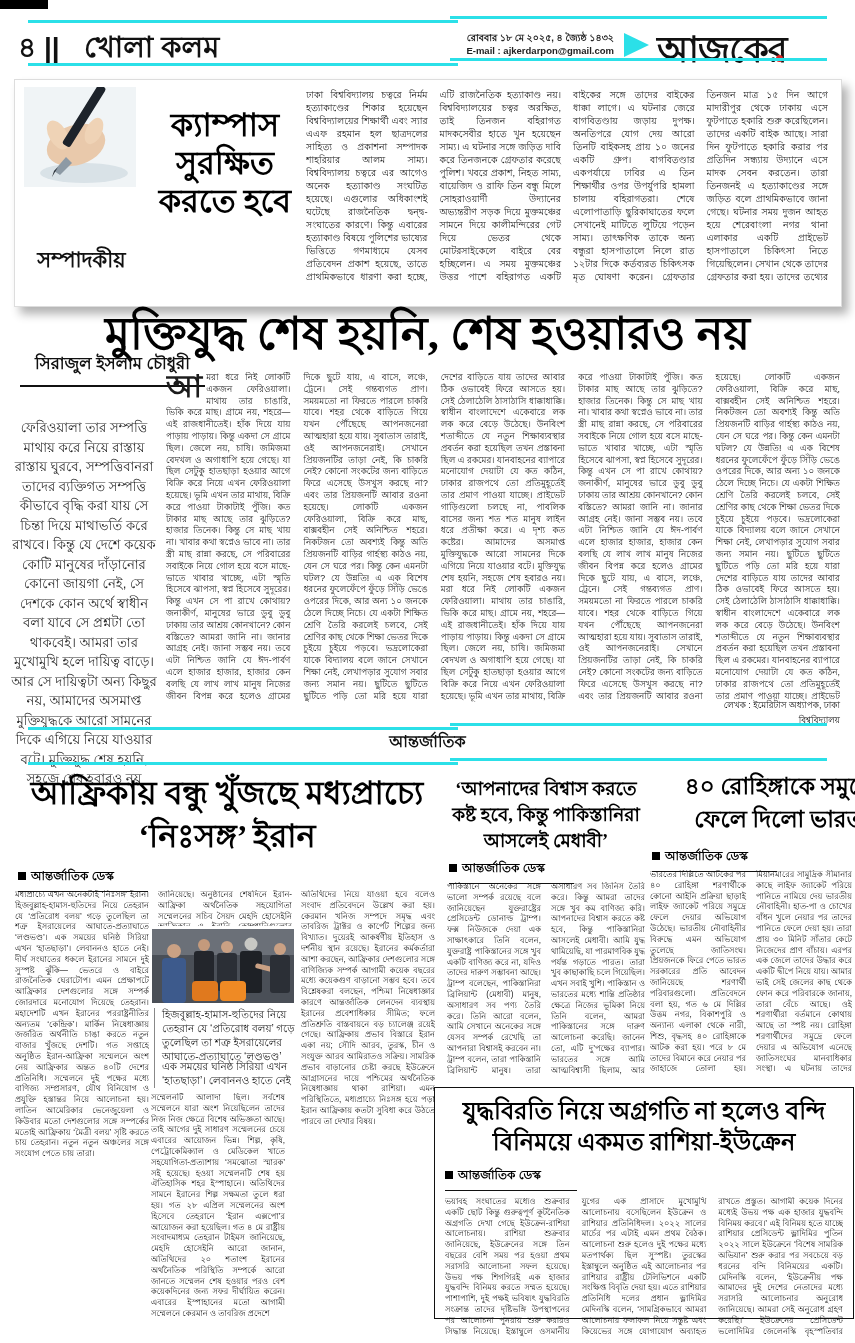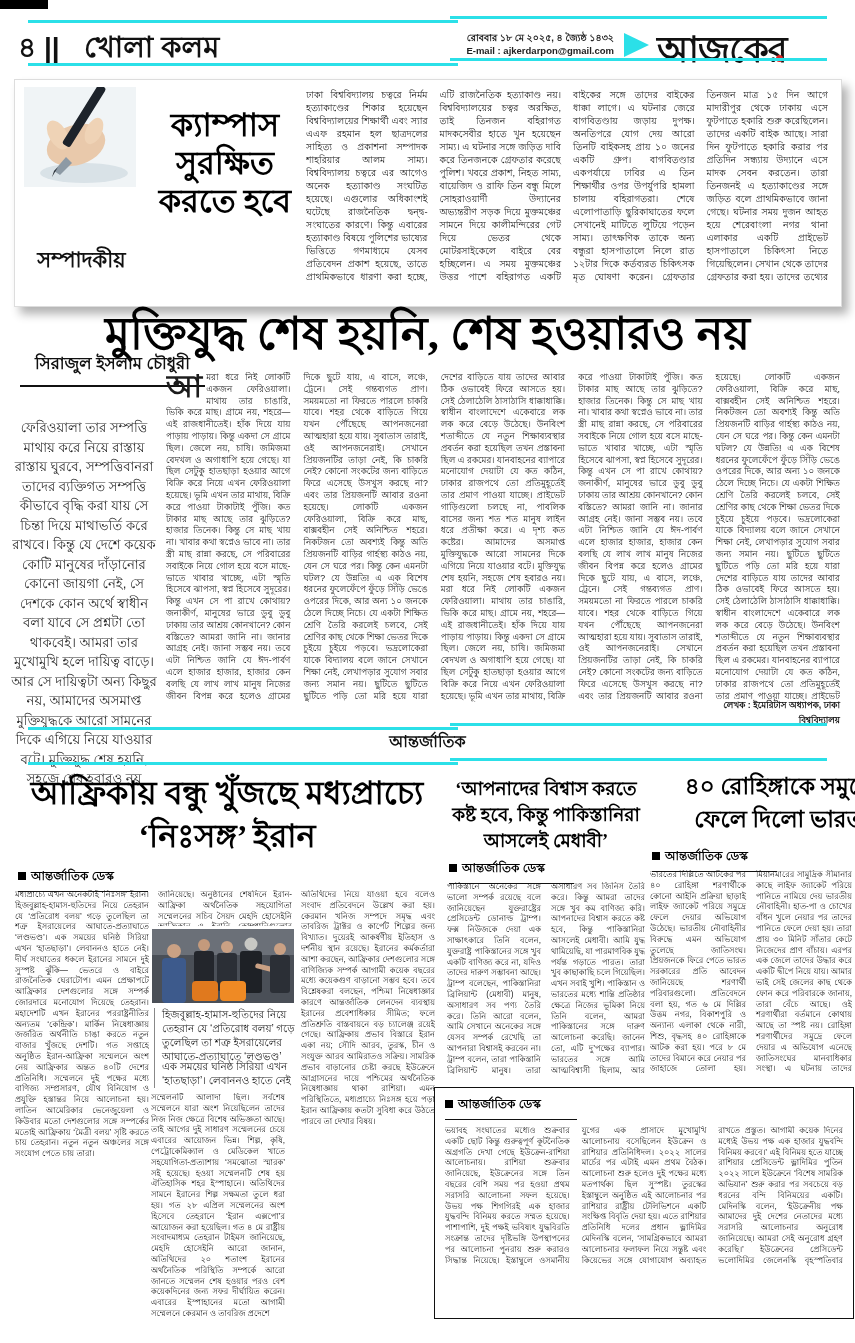--- a/index.html
+++ b/index.html
@@ -35,21 +35,21 @@
              font-size:9.3px;line-height:13px;}
   
   .lead-head{left:0;top:308px;width:855px;font-size:45px;line-height:52px;}
   .lead-byline{left:20px;top:351px;width:185px;text-align:center;font-size:16.5px;font-weight:bold;
                border-bottom:2px solid #111;padding-bottom:7px;}
   .pull-quote{left:10px;top:418px;width:148px;font-size:13.2px;line-height:19.5px;
               text-align:center;color:#2a2a2a;}
   .lead-body{left:166px;top:372px;width:674px;height:338px;column-count:5;column-gap:13px;
              font-size:8.8px;line-height:11.8px;}
   .dropcap{float:left;font-size:31px;line-height:26px;font-weight:bold;padding:2px 4px 0 0;}
-  .lead-credit{left:684px;top:698px;width:156px;font-size:8.8px;font-weight:bold;text-align:right;}
+  .lead-credit{left:684px;top:698px;width:156px;font-size:8.8px;font-weight:normal;text-align:right;}
   
   .divider-label{left:0;top:729px;width:855px;text-align:center;font-size:16px;font-weight:bold;}
   
   .iran-head{left:15px;top:772px;width:424px;font-size:32px;line-height:43px;}
   .iran-col1{left:15px;top:890px;width:134px;height:438px;}
   .iran-col2t{left:158px;top:890px;width:134px;height:36px;}
   .iran-photo{left:152px;top:929px;width:142px;height:74px;}
   .iran-cap1{left:154px;top:1008px;width:138px;}
   .iran-cap2{left:154px;top:1060px;width:138px;}
   .iran-col2b{left:151px;top:1093px;width:134px;height:236px;}
@@ -148,17 +148,18 @@
 </div>
 <div class="abs jtext small pak-body">পাকিস্তানে অনেকের সঙ্গে ভালো সম্পর্ক রয়েছে বলে জানিয়েছেন যুক্তরাষ্ট্রের প্রেসিডেন্ট ডোনাল্ড ট্রাম্প। ফক্স নিউজকে দেয়া এক সাক্ষাৎকারে তিনি বলেন, যুক্তরাষ্ট্র পাকিস্তানের সঙ্গে খুব একটি বাণিজ্য করে না, যদিও তাদের দারুণ সম্ভাবনা আছে। ট্রাম্প বলেছেন, পাকিস্তানিরা ব্রিলিয়ান্ট (মেধাবী) মানুষ, অসাধারণ সব পণ্য তৈরি করে। তিনি আরো বলেন, আমি সেখানে অনেকের সঙ্গে যেসব সম্পর্ক রেখেছি তা আপনারা বিশ্বাসই করবেন না। ট্রাম্প বলেন, তারা পাকিস্তানি ব্রিলিয়ান্ট মানুষ। তারা অসাধারণ সব জিনিস তৈরি করে। কিন্তু আমরা তাদের সঙ্গে খুব কম বাণিজ্য করি। আপনাদের বিশ্বাস করতে কষ্ট হবে, কিন্তু পাকিস্তানিরা আসলেই মেধাবী। আমি যুদ্ধ থামিয়েছি, যা পারমাণবিক যুদ্ধ পর্যন্ত গড়াতে পারত। তারা খুব কাছাকাছি চলে গিয়েছিল। এখন সবাই খুশি। পাকিস্তান ও ভারতের মধ্যে শান্তি প্রতিষ্ঠার ক্ষেত্রে নিজের ভূমিকা নিয়ে তিনি বলেন, আমরা পাকিস্তানের সঙ্গে দারুণ আলোচনা করেছি। জানেন তো, এটি দু’পক্ষের ব্যাপার। ভারতের সঙ্গে আমি আত্মবিশ্বাসী ছিলাম, আর পাকিস্তানের সঙ্গেও আমি বাণিজ্য নিয়ে কথা বলেছি। তারা খুব আগ্রহী।</div>
 
 <div class="abs headline roh-head">৪০ রোহিঙ্গাকে সমুদ্রে ফেলে দিলো ভারত</div>
 <div class="abs byline-wrap" style="left:652px;top:846px;width:125px;">
   <span class="bullet"></span><span class="byline">আন্তর্জাতিক ডেস্ক</span>
 </div>
 <div class="abs jtext small roh-body">ভারতের দিল্লিতে আটকের পর ৪০ রোহিঙ্গা শরণার্থীকে কোনো আইনি প্রক্রিয়া ছাড়াই লাইফ জ্যাকেট পরিয়ে সমুদ্রে ফেলে দেয়ার অভিযোগ উঠেছে। ভারতীয় নৌবাহিনীর বিরুদ্ধে এমন অভিযোগ তুলেছে জাতিসংঘ। প্রিয়জনকে ফিরে পেতে ভারত সরকারের প্রতি আবেদন জানিয়েছে শরণার্থী পরিবারগুলো। প্রতিবেদনে বলা হয়, গত ৬ মে দিল্লির উত্তম নগর, বিকাশপুরি ও অন্যান্য এলাকা থেকে নারী, শিশু, বৃদ্ধসহ ৪০ রোহিঙ্গাকে আটক করা হয়। পরে ৮ মে তাদের বিমানে করে নেয়ার পর জাহাজে তোলা হয়। মিয়ানমারের সামুদ্রিক সীমানার কাছে লাইফ জ্যাকেট পরিয়ে পানিতে নামিয়ে দেয় ভারতীয় নৌবাহিনী। হাত-পা ও চোখের বাঁধন খুলে নেয়ার পর তাদের পানিতে ফেলে দেয়া হয়। তারা প্রায় ৩০ মিনিট সাঁতার কেটে নিজেদের প্রাণ বাঁচায়। এরপর এক জেলে তাদের উদ্ধার করে একটি দ্বীপে নিয়ে যায়। আমার ভাই সেই জেলের কাছ থেকে ফোন করে পরিবারকে জানায়, তারা বেঁচে আছে। ওই শরণার্থীরা বর্তমানে কোথায় আছে তা স্পষ্ট নয়। রোহিঙ্গা শরণার্থীদের সমুদ্রে ফেলে দেয়ার এ অভিযোগ এনেছে জাতিসংঘের মানবাধিকার সংস্থা। এ ঘটনায় তাদের ফেরত চেয়ে ভারতের সর্বোচ্চ আদালতে গিয়েছেন স্বজনেরা। ভুক্তভোগী এক শরণার্থীর স্বজন বলেন, ‘আমার ভাই আমাকে বলেছিল, সবাইকে লাইফ জ্যাকেট দেয়া হয়েছিল।’</div>
 
 <div class="abs ukr-box">
+  <div class="headline ukr-head">যুদ্ধবিরতি নিয়ে অগ্রগতি না হলেও বন্দি বিনিময়ে একমত রাশিয়া-ইউক্রেন</div>
   <div class="byline-wrap ukr-byline">
     <span class="bullet"></span><span class="byline">আন্তর্জাতিক ডেস্ক</span>
   </div>
   <div class="jtext small ukr-body">ভয়াবহ সংঘাতের মধ্যেও শুক্রবার একটি ছোট কিন্তু গুরুত্বপূর্ণ কূটনৈতিক অগ্রগতি দেখা গেছে ইউক্রেন-রাশিয়া আলোচনায়। রাশিয়া শুক্রবার জানিয়েছে, ইউক্রেনের সঙ্গে তিন বছরের বেশি সময় পর হওয়া প্রথম সরাসরি আলোচনা সফল হয়েছে। উভয় পক্ষ শিগগিরই এক হাজার যুদ্ধবন্দি বিনিময় করতে সম্মত হয়েছে। পাশাপাশি, দুই পক্ষই ভবিষ্যৎ যুদ্ধবিরতি সংক্রান্ত তাদের দৃষ্টিভঙ্গি উপস্থাপনের পর আলোচনা পুনরায় শুরু করারও সিদ্ধান্ত নিয়েছে। ইস্তাম্বুলে ওসমানীয় যুগের এক প্রাসাদে মুখোমুখি আলোচনায় বসেছিলেন ইউক্রেন ও রাশিয়ার প্রতিনিধিদল। ২০২২ সালের মার্চের পর এটাই এমন প্রথম বৈঠক। আলোচনা শুরু হলেও দুই পক্ষের মধ্যে মতপার্থক্য ছিল সুস্পষ্ট। তুরস্কের ইস্তাম্বুলে অনুষ্ঠিত এই আলোচনার পর রাশিয়ার রাষ্ট্রীয় টেলিভিশনে একটি সংক্ষিপ্ত বিবৃতি দেয়া হয়। এতে রাশিয়ার প্রতিনিধি দলের প্রধান ভ্লাদিমির মেদিনস্কি বলেন, ‘সামগ্রিকভাবে আমরা আলোচনার ফলাফল নিয়ে সন্তুষ্ট এবং কিয়েভের সঙ্গে যোগাযোগ অব্যাহত রাখতে প্রস্তুত। আগামী কয়েক দিনের মধ্যেই উভয় পক্ষ এক হাজার যুদ্ধবন্দি বিনিময় করবে।’ এই বিনিময় হতে যাচ্ছে রাশিয়ার প্রেসিডেন্ট ভ্লাদিমির পুতিন ২০২২ সালে ইউক্রেনে ‘বিশেষ সামরিক অভিযান’ শুরু করার পর সবচেয়ে বড় ধরনের বন্দি বিনিময়ের একটি। মেদিনস্কি বলেন, ‘ইউক্রেনীয় পক্ষ আমাদের দুই দেশের নেতাদের মধ্যে সরাসরি আলোচনার অনুরোধ জানিয়েছে। আমরা সেই অনুরোধ গ্রহণ করেছি।’ ইউক্রেনের প্রেসিডেন্ট ভলোদিমির জেলেনস্কি বৃহস্পতিবার পুতিনকে তুরস্কে সরাসরি আলোচনায় অংশ নিতে চ্যালেঞ্জ জানান। যদিও আলোচনার প্রস্তাব প্রথমে পুতিনই দিয়েছিলেন, তিনি নিজে অংশ না নিয়ে রাশিয়ার পক্ষ থেকে একজন অভিজ্ঞ মধ্যম স্তরের প্রতিনিধি দল পাঠান। আলোচনাটি বৃহস্পতিবারের পরিবর্তে শুক্রবার অনুষ্ঠিত হয়। যুক্তরাষ্ট্রের প্রেসিডেন্ট ডোনাল্ড ট্রাম্প, যিনি দুই পক্ষকে শান্তিচুক্তির পথে এগোতে চাপ দিয়ে আসছেন, বলেছেন তিনি ৩০ দিনের যুদ্ধবিরতি চান যাতে করে ইউরোপের দ্বিতীয় বিশ্বযুদ্ধ পরবর্তী সবচেয়ে প্রাণঘাতী সংঘাতটি শেষের পথে যেতে পারে। কিয়েভ এই ৩০ দিনের যুদ্ধবিরতির প্রস্তাবে সম্মত হয়েছে। কিন্তু রাশিয়া বলেছে— যুদ্ধবিরতি কার্যকর করার আগে তার শর্তাবলি নির্ধারণ করা দরকার। মেদিনস্কি বলেন, রাশিয়া ও ইউক্রেন উভয়ই যুদ্ধবিরতি কেমন হবে, তা লিখিতভাবে ও বিস্তারিতভাবে উপস্থাপন করবে। তিনি বলেন, ‘এই দৃষ্টিভঙ্গিগুলো উপস্থাপনের পর আমরা মনে করি, আলোচনার ধারাবাহিকতা বজায় রাখা যৌক্তিক এবং এতে আমরা একমতও হয়েছি।’ রাষ্ট্রীয় টিভিতে বিবৃতির পর এক সাক্ষাৎকারে মেদিনস্কি বলেন, ইতিহাস প্রমাণ করে যে, সবসময় যুদ্ধবিরতির পরই আলোচনা হয় না। কোরিয়া এবং ভিয়েতনাম যুদ্ধ চলাকালীনও আলোচনা হয়েছে।</div>
 </div>
 
 </body></html>

